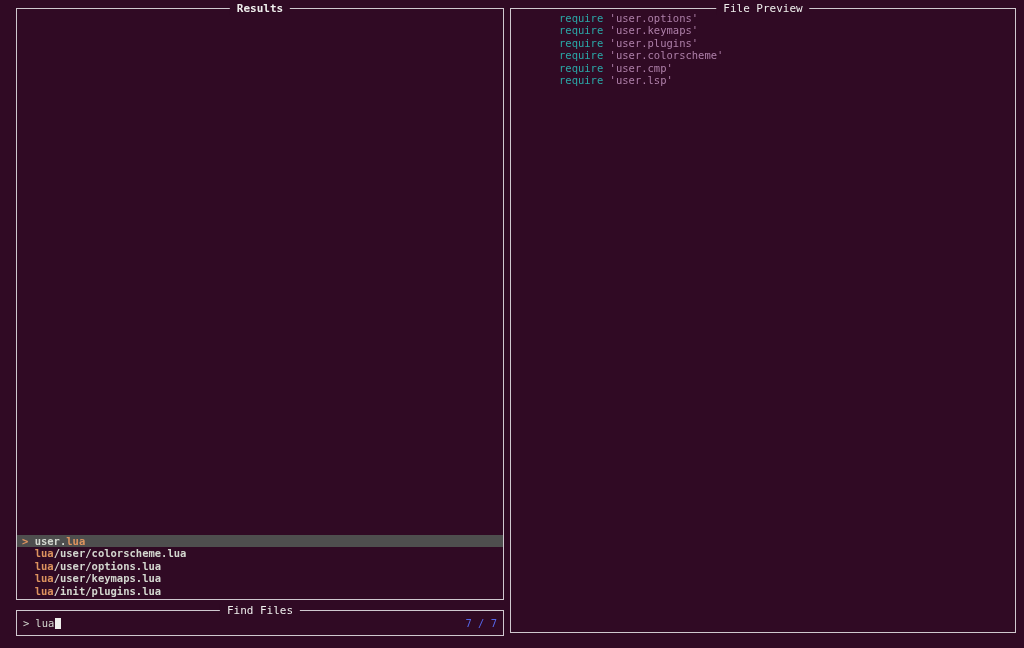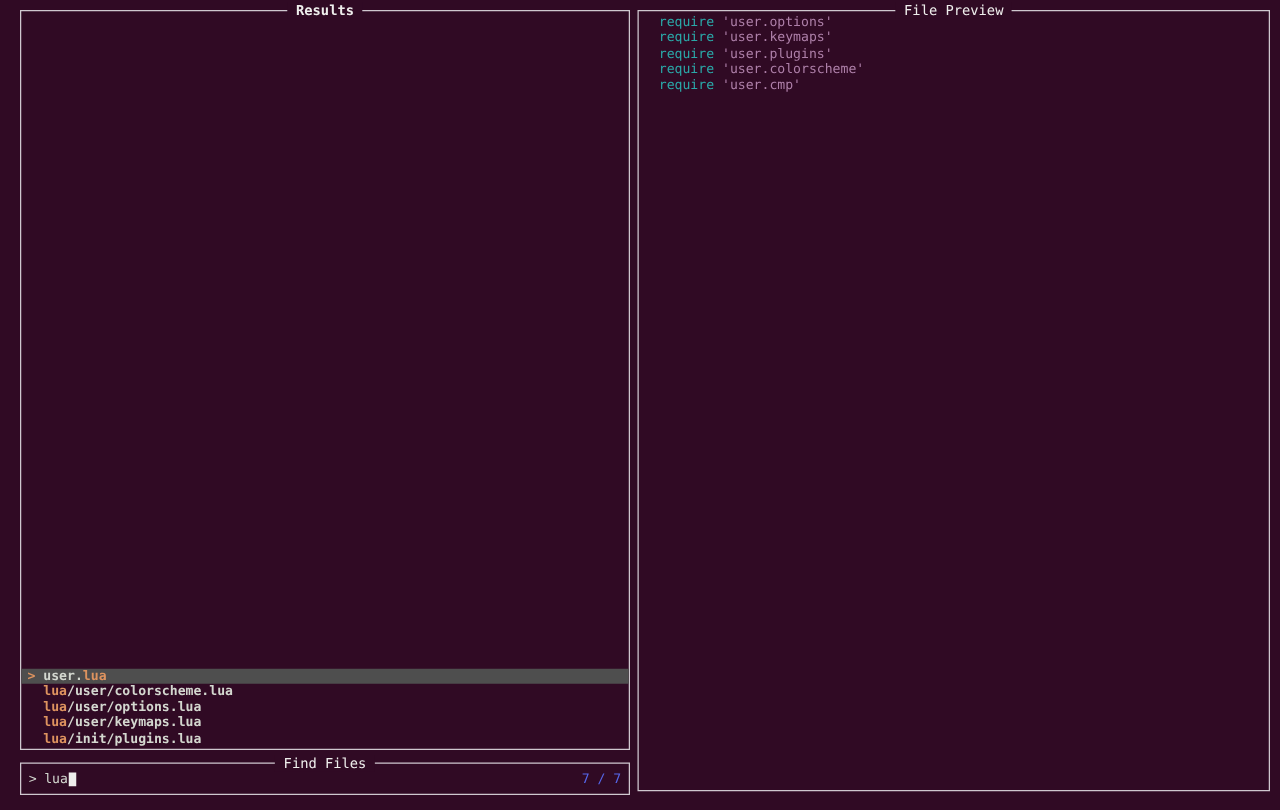--- a/index.html
+++ b/index.html
@@ -85,21 +85,21 @@
 
   .preview-panel { left: 510px; top: 8px; width: 506px; height: 625px; padding-left: 12px; }
   .preview-code { padding: 3px 0 0 4px; }
   .code-line {
     height: 12.4px;
     line-height: 12.4px;
     font-size: 10.5px;
     white-space: pre;
     color: var(--fg);
   }
-  .kw { color: var(--keyword); }
+  .kw { color: var(--keyword); margin-left: 32px; }
   .str { color: var(--string); }
 </style>
 </head>
 <body>
 
 <div class="screen">
 
   <div class="panel results-panel">
     <div class="panel-title">Results</div>
     <div class="results-list">
@@ -120,16 +120,17 @@
   </div>
 
   <div class="panel preview-panel">
     <div class="panel-title">File Preview</div>
     <div class="preview-code">
         <div class="code-line"><span class="kw">require</span> <span class="str">'user.options'</span></div>
         <div class="code-line"><span class="kw">require</span> <span class="str">'user.keymaps'</span></div>
         <div class="code-line"><span class="kw">require</span> <span class="str">'user.plugins'</span></div>
         <div class="code-line"><span class="kw">require</span> <span class="str">'user.colorscheme'</span></div>
         <div class="code-line"><span class="kw">require</span> <span class="str">'user.cmp'</span></div>
+        <div class="code-line"><span class="kw">require</span> <span class="str">'user.lsp'</span></div>
       </div>
   </div>
 
 </div>
 
 </body></html>

